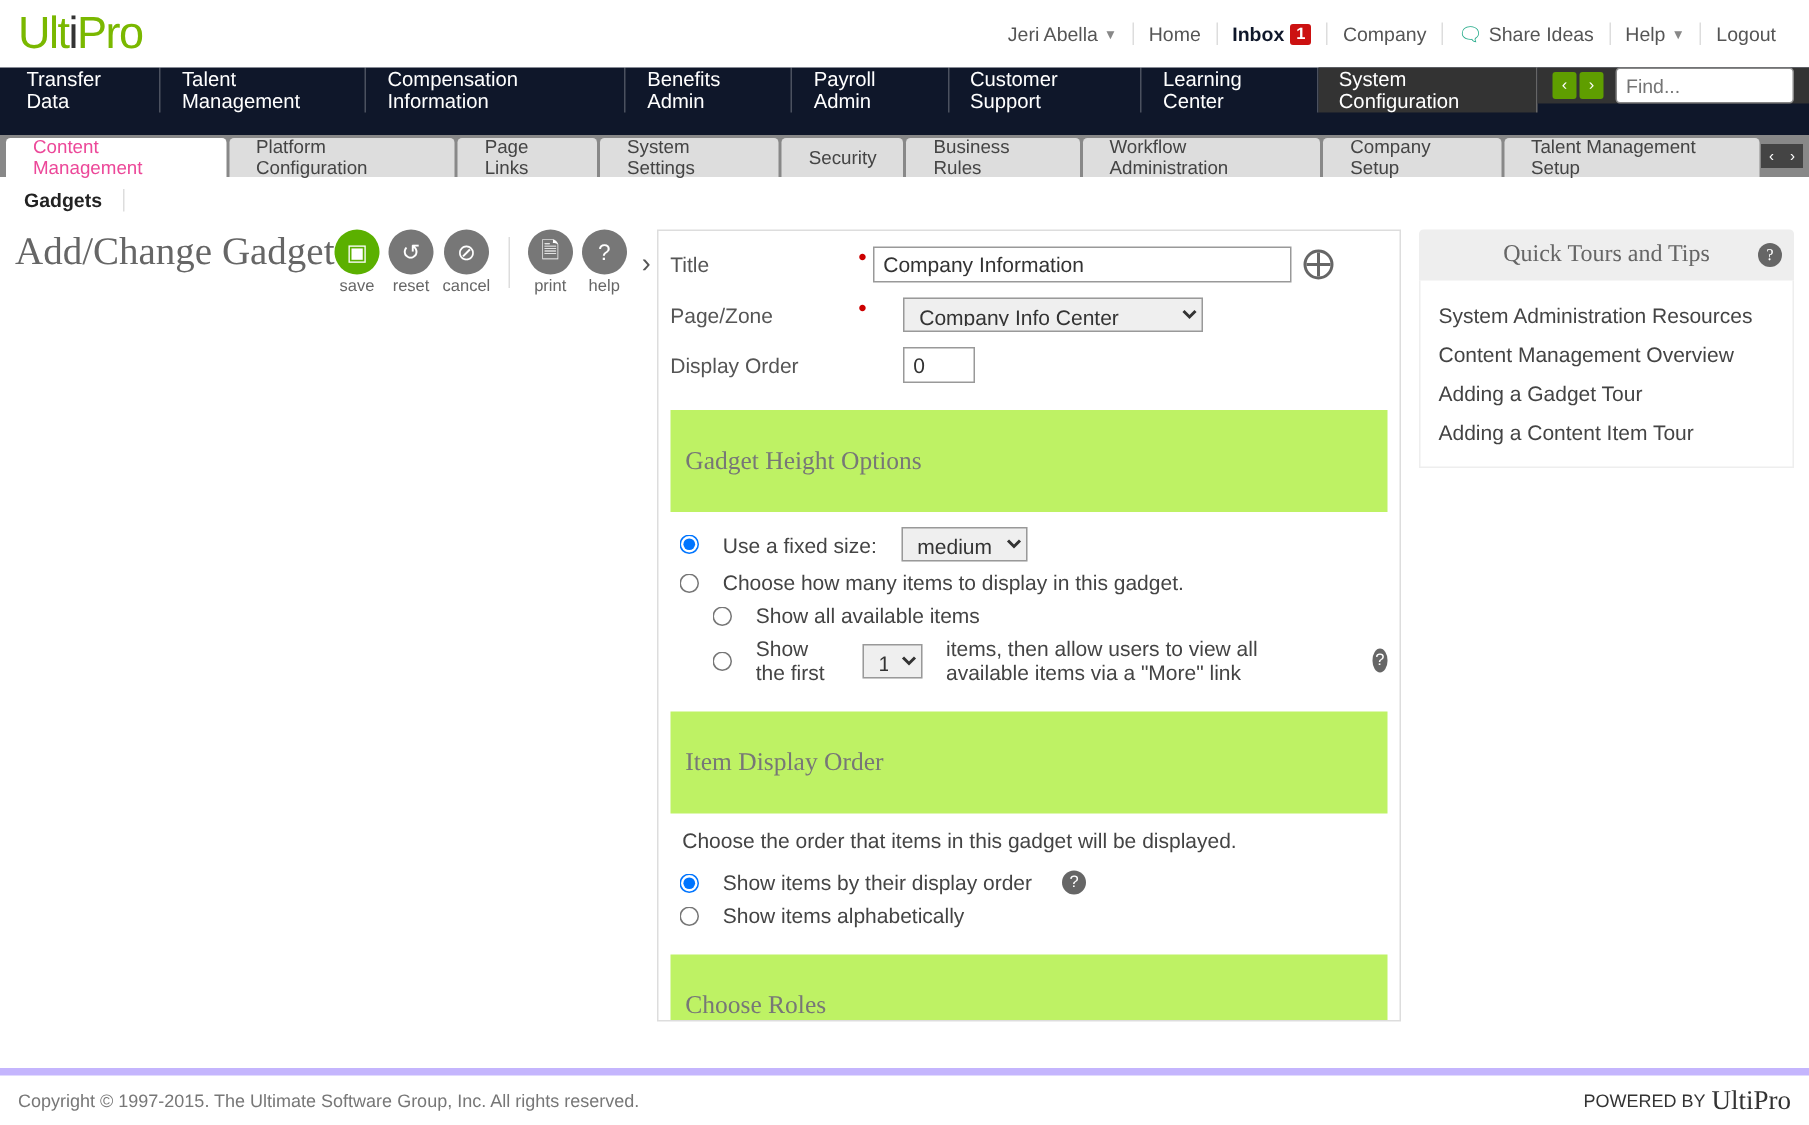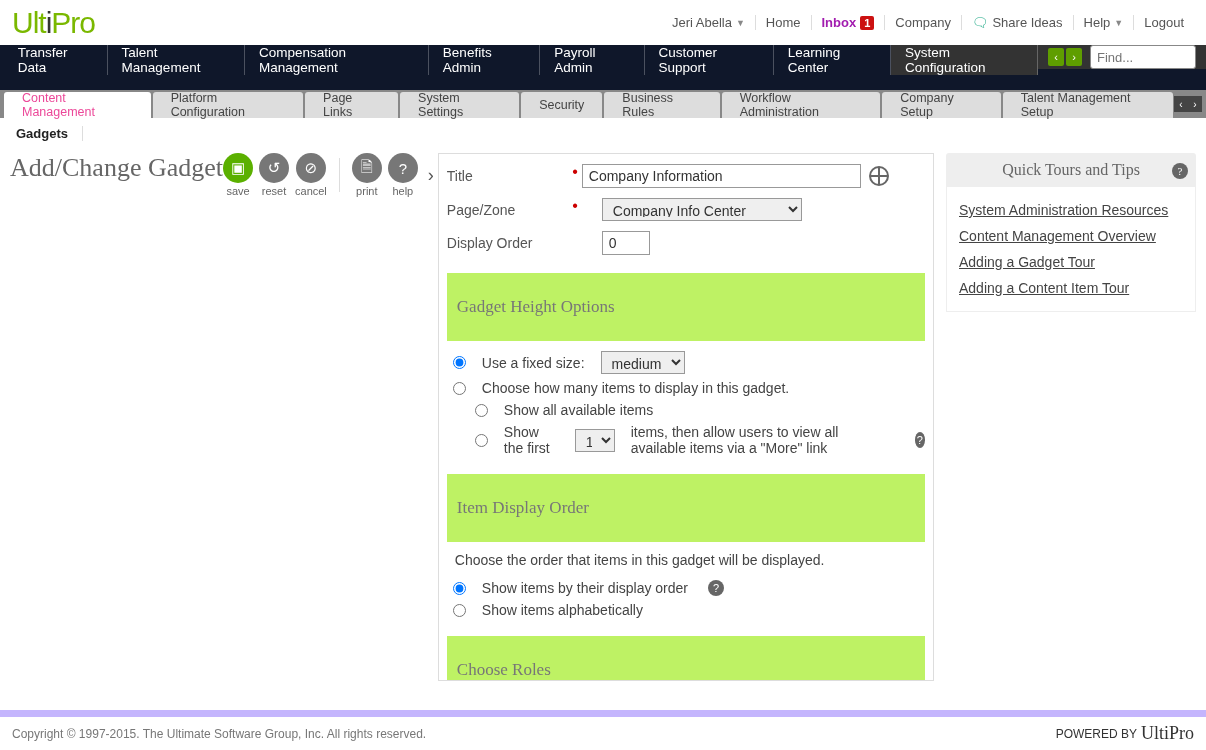--- a/index.html
+++ b/index.html
@@ -7,33 +7,33 @@
 a { color: #555; text-decoration: none; }
 
 
 .topbar { display: flex; justify-content: space-between; align-items: center; height: 45px; padding: 0 12px; }
 .logo { font-size: 30px; font-weight: 400; color: #7ab800; letter-spacing: -1px; font-family: "Trebuchet MS", sans-serif; }
 .logo .i-dot { color: #333; }
 .toplinks { display: flex; align-items: center; gap: 0; color: #4a4a4a; font-size: 13px; }
 .toplinks > * { padding: 0 10px; border-left: 1px solid #ddd; display: flex; align-items: center; gap: 4px; }
 .toplinks > *:first-child { border-left: none; }
 .caret-down { font-size: 9px; color: #888; }
-.inbox-label { font-weight: bold; color: #a21caf; }
+.inbox-label { font-weight: bold; color: #0f172a; }
 .inbox-badge { background: #c11; color: #fff; font-size: 11px; padding: 1px 4px; border-radius: 2px; font-weight: bold; }
 .comment-icon { color: #2a8; }
 
 
 .mainnav { background: #0f172a; display: flex; align-items: flex-start; height: 45px; position: relative; }
 .mainnav .tab { color: #fff; padding: 0 14px; display: flex; align-items: center; border-right: 1px solid rgba(255,255,255,0.25); cursor: pointer; font-size: 13.5px; }
 .mainnav .tab.active { background: #333; }
 .mainnav .spacer { flex: 1; background: #333; }
 .nav-right { background: #333; display: flex; align-items: center; padding: 0 10px; gap: 8px; }
 .navarrows { display: flex; gap: 2px; }
 .navarrow { background: #5f9e00; color: #fff; width: 16px; height: 18px; display: flex; align-items: center; justify-content: center; font-size: 11px; cursor: pointer; border-radius: 2px; }
-.find { height: 24px; width: 106px; border: 1px solid #888; border-radius: 3px; padding: 0 6px; font-size: 13px; color: #888; }
+.find { height: 24px; width: 119px; border: 1px solid #888; border-radius: 3px; padding: 0 6px; font-size: 13px; color: #888; }
 
 
 .subnav { background: #888; display: flex; align-items: stretch; height: 28px; position: relative; padding-left: 3px; }
 .subnav .stab { background: #ddd; color: #444; padding: 0 18px; display: flex; align-items: center; margin: 2px 1px 0 1px; border-radius: 3px 3px 0 0; font-size: 12.5px; cursor: pointer; }
 .subnav .stab.active { background: #fff; font-weight: normal; color: #ec4899; }
 .subnav .sfill { flex: 1; }
 .subnav .subarrows { display: flex; align-items: center; gap: 0; padding-right: 4px; }
 .subnav .subarrow { background: #444; color: #fff; width: 14px; height: 16px; display: flex; align-items: center; justify-content: center; font-size: 10px; cursor: pointer; }
 
 
@@ -69,27 +69,27 @@
 .globe::before { content: ""; position: absolute; width: 2px; height: 100%; background: #666; left: 50%; transform: translateX(-50%); }
 .globe::after { content: ""; position: absolute; height: 2px; width: 100%; background: #666; top: 50%; transform: translateY(-50%); }
 
 .section-head { background: #bef264; padding: 24px 10px; font-family: Georgia, serif; font-size: 17px; color: #777; margin: 18px 0 10px 0; }
 .radio-row { display: flex; align-items: center; gap: 16px; margin: 4px 0 6px 6px; font-size: 14px; color: #444; }
 .radio-sub { margin-left: 28px; }
 .helpq { width: 16px; height: 16px; border-radius: 50%; background: #666; color: #fff; display: inline-flex; align-items: center; justify-content: center; font-size: 11px; margin-left: 4px; }
 .desc { font-size: 14px; color: #444; margin: 8px 0 12px 8px; }
 
 
-.sidehead { background: #eee; padding: 8px 10px; font-family: Georgia, serif; font-size: 16px; color: #666; display: flex; align-items: flex-end; justify-content: center; position: relative; border-radius: 3px 3px 0 0; }
+.sidehead { background: #eee; padding: 8px 10px; font-family: Georgia, serif; font-size: 16px; color: #666; display: flex; align-items: center; justify-content: center; position: relative; border-radius: 3px 3px 0 0; }
 .sidehead .helpq { position: absolute; right: 8px; }
 .sidebox { border: 1px solid #eee; border-top: none; padding: 10px 12px; }
-.sidebox a { display: block; color: #444; text-decoration: underline; padding: 5px 0; font-size: 14px; }
-
-
-.footer { border-top: 7px solid #c4b5fd; display: flex; justify-content: space-between; align-items: center; padding: 6px 12px; font-size: 12px; color: #777; position: absolute; bottom: 0; width: 1206px; background: #fff; }
+.sidebox a { display: block; color: #444; padding: 5px 0; font-size: 14px; }
+
+
+.footer { border-top: 5px solid #c4b5fd; display: flex; justify-content: space-between; align-items: center; padding: 6px 12px; font-size: 12px; color: #777; position: absolute; bottom: 0; width: 1206px; background: #fff; }
 .footer .pwr { font-size: 12px; color: #333; display: flex; align-items: center; gap: 4px; }
 .footer .pwr .flogo { font-family: "Trebuchet MS"; font-size: 18px; color: #333; font-weight: 500; }
 </style>
 </head>
 <body>
 
 <div class="topbar">
   <div class="logo">Ult<span class="i-dot">i</span>Pro</div>
   <div class="toplinks">
     <a>
@@ -111,21 +111,21 @@
         <span class="caret-down">▼</span>
       </a>
     <a>Logout</a>
   </div>
 </div>
 
 <div class="mainnav">
   <div style="width:4px"></div>
   <div class="tab">Transfer Data</div>
   <div class="tab">Talent Management</div>
-  <div class="tab">Compensation Management</div>
+  <div class="tab">Compensation Information</div>
   <div class="tab">Benefits Admin</div>
   <div class="tab">Payroll Admin</div>
   <div class="tab">Customer Support</div>
   <div class="tab">Learning Center</div>
   <div class="tab active">System Configuration</div>
   <div class="spacer"></div>
   <div class="nav-right">
     <div class="navarrows">
       <div class="navarrow">‹</div>
       <div class="navarrow">›</div>

